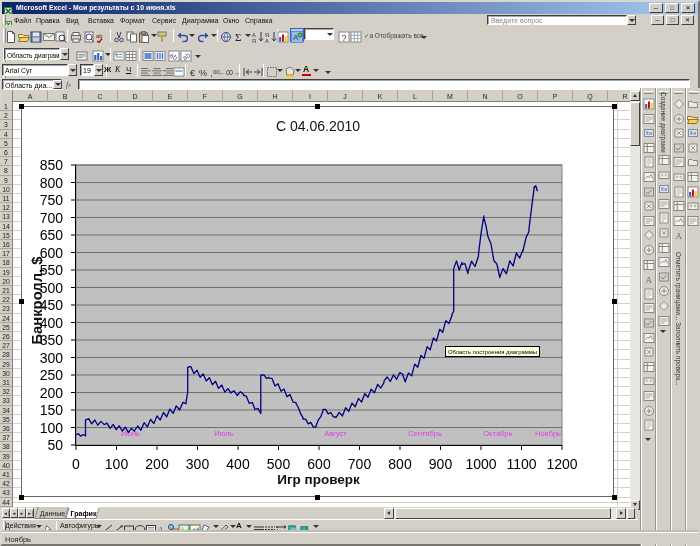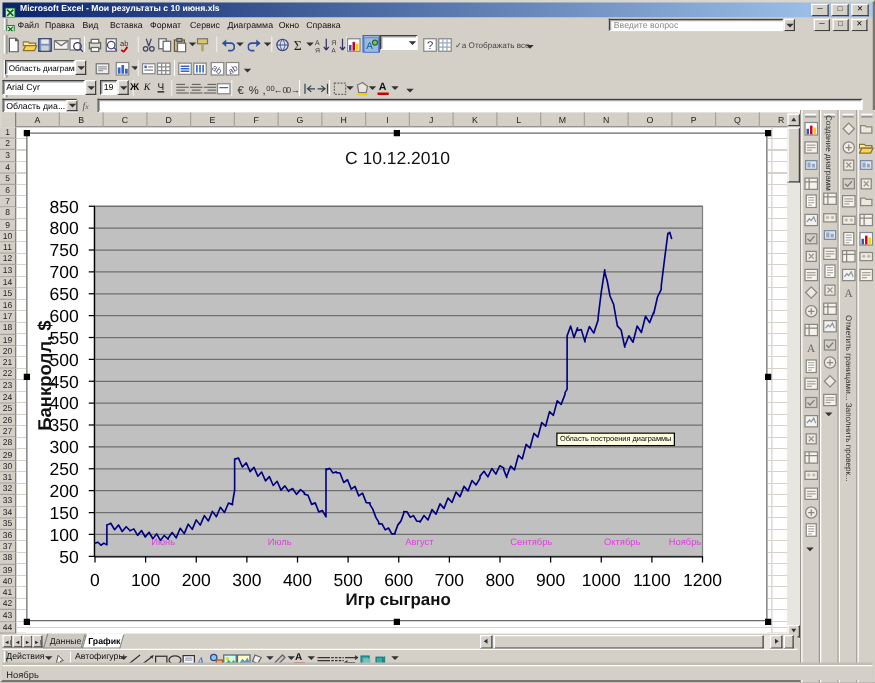--- a/index.html
+++ b/index.html
@@ -436,22 +436,22 @@
 <g font-family="Liberation Sans, sans-serif" font-size="7.5">
       <text x="130.5" y="436" text-anchor="middle" fill="#e23fe2">Июнь</text>
       <text x="223.7" y="436" text-anchor="middle" fill="#e23fe2">Июль</text>
       <text x="335.5" y="436" text-anchor="middle" fill="#e23fe2">Август</text>
       <text x="425.0" y="436" text-anchor="middle" fill="#e23fe2">Сентябрь</text>
       <text x="497.8" y="436" text-anchor="middle" fill="#e23fe2">Октябрь</text>
       <text x="548.0" y="436" text-anchor="middle" fill="#e23fe2">Ноябрь</text>
     </g>
 <polyline points="76.0,434.5 78.4,433.8 80.8,436.2 83.1,434.5 85.5,435.9 85.5,419.8 85.5,420.1 88.6,418.6 91.7,423.8 94.8,420.0 97.8,425.2 100.9,421.4 104.0,424.4 104.0,424.7 107.0,423.1 110.1,428.3 113.2,424.4 116.2,429.6 119.2,425.8 122.3,431.0 125.3,427.1 128.4,432.3 131.4,428.4 134.5,431.4 134.5,430.6 137.7,426.0 140.9,430.3 144.2,422.6 147.4,426.9 150.6,419.3 153.8,423.5 157.0,415.9 160.2,420.1 163.5,412.5 166.7,416.8 169.9,409.1 173.1,413.4 176.3,405.8 179.6,410.0 182.8,402.4 186.0,403.7 186.0,402.3 186.8,397.4 187.7,392.5 187.7,367.3 187.7,367.3 190.8,366.5 193.9,373.6 197.0,370.2 200.1,377.3 203.2,373.9 206.3,381.0 209.3,377.6 212.4,384.7 215.5,381.3 218.6,388.4 221.7,385.0 224.8,392.1 227.9,388.7 231.0,393.2 231.0,392.5 234.1,390.8 237.2,395.5 240.4,391.7 243.5,394.2 243.5,395.3 246.4,396.2 249.3,403.5 252.2,402.3 255.0,409.5 257.9,408.4 260.8,413.5 260.8,375.0 261.2,375.7 263.8,374.7 266.4,378.4 269.0,377.4 269.0,378.1 272.0,378.4 275.0,386.0 278.0,383.8 281.0,391.3 284.0,389.1 287.0,396.7 290.0,394.5 293.0,402.1 296.0,402.3 296.0,403.7 298.3,407.5 300.7,413.9 303.0,417.7 303.0,419.1 305.6,419.1 308.2,423.9 310.8,422.4 313.4,427.1 316.0,427.1 316.0,426.1 318.3,419.9 320.7,416.9 323.0,410.7 323.0,409.3 325.6,409.4 328.2,413.8 330.8,412.5 333.4,416.9 336.0,417.0 336.0,417.7 339.2,412.4 342.4,416.0 345.6,407.7 348.8,411.3 352.0,403.1 355.2,406.7 358.4,398.4 361.6,402.0 364.8,393.7 368.0,397.3 371.2,389.1 374.4,392.7 377.6,384.4 380.8,388.0 384.0,382.7 384.0,380.9 387.2,377.0 390.3,381.5 393.5,374.8 396.7,379.3 399.8,372.6 403.0,374.3 403.0,375.7 404.2,378.9 405.4,382.0 405.4,380.9 408.5,372.9 411.6,375.9 414.7,364.2 417.8,367.2 420.9,355.5 424.0,358.4 427.1,346.7 430.3,349.7 433.4,338.0 436.5,341.0 439.6,329.3 442.7,332.3 445.8,320.6 448.9,323.5 452.0,315.5 452.0,314.1 452.9,312.7 453.7,311.3 453.7,269.3 453.7,268.6 456.5,260.9 459.2,270.0 462.0,262.3 462.0,264.4 465.0,263.7 468.0,273.5 468.0,271.8 471.5,261.2 475.0,266.5 478.5,256.0 478.5,253.9 481.1,233.1 483.8,215.8 483.8,217.5 485.9,225.4 488.0,236.8 488.0,236.8 490.9,243.5 493.9,260.7 496.9,264.0 499.8,277.7 499.8,277.0 503.1,268.6 506.4,273.8 509.7,260.8 513.1,266.0 516.4,253.0 519.7,258.1 523.0,249.7 523.0,250.8 526.0,237.6 529.0,231.5 529.0,228.7 531.6,207.7 534.3,186.7 534.3,187.4 535.8,185.8 537.4,191.3" fill="none" stroke="#000080" stroke-width="1.3" stroke-linejoin="round"></polyline>
 </svg>
-<div class="ab" style="left:218px;top:118px;width:200px;text-align:center;font-size:14px;color:#111">С 10.12.2010</div>
-<div class="ab" style="left:236px;top:472px;width:165px;text-align:center;font-size:13.5px;font-weight:bold;color:#111">Игр сыграно</div>
+<div class="ab" style="left:218px;top:118px;width:200px;text-align:center;font-size:14px;color:#111">С 04.06.2010</div>
+<div class="ab" style="left:236px;top:472px;width:165px;text-align:center;font-size:13.5px;font-weight:bold;color:#111">Игр проверк</div>
 <div class="ab" style="left:-11.5px;top:293px;width:96px;height:15px;line-height:15px;text-align:center;font-size:14.8px;font-weight:bold;color:#111;transform:rotate(-90deg)">Банкролл, $</div>
 <div class="ab" style="left:445px;top:346px;width:95px;height:11px;background:#ffffe1;border:1px solid #000;font-size:5.9px;line-height:10px;text-align:center;white-space:nowrap;overflow:hidden;color:#000">Область построения диаграммы</div>
 <div class="ab" style="left:18.5px;top:103.5px;width:5px;height:5px;background:#000"></div>
 <div class="ab" style="left:315.0px;top:103.5px;width:5px;height:5px;background:#000"></div>
 <div class="ab" style="left:611.5px;top:103.5px;width:5px;height:5px;background:#000"></div>
 <div class="ab" style="left:18.5px;top:299.0px;width:5px;height:5px;background:#000"></div>
 <div class="ab" style="left:611.5px;top:299.0px;width:5px;height:5px;background:#000"></div>
 <div class="ab" style="left:18.5px;top:494.5px;width:5px;height:5px;background:#000"></div>
 <div class="ab" style="left:315.0px;top:494.5px;width:5px;height:5px;background:#000"></div>
 <div class="ab" style="left:611.5px;top:494.5px;width:5px;height:5px;background:#000"></div>

